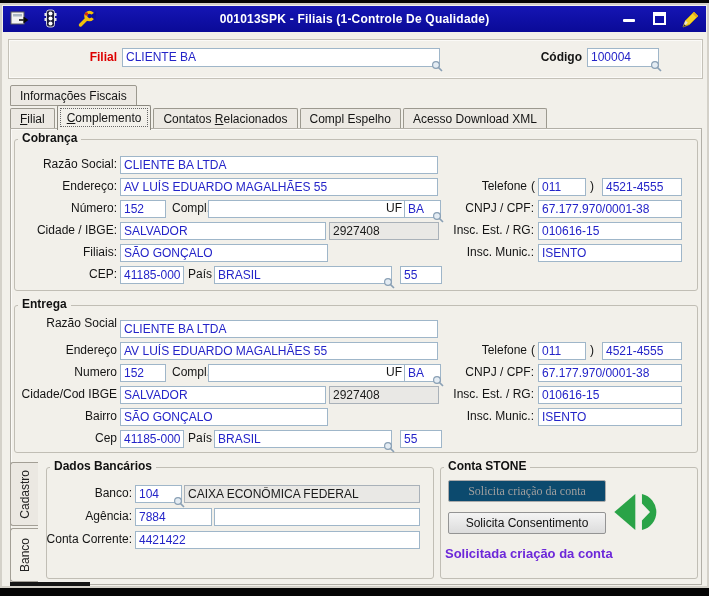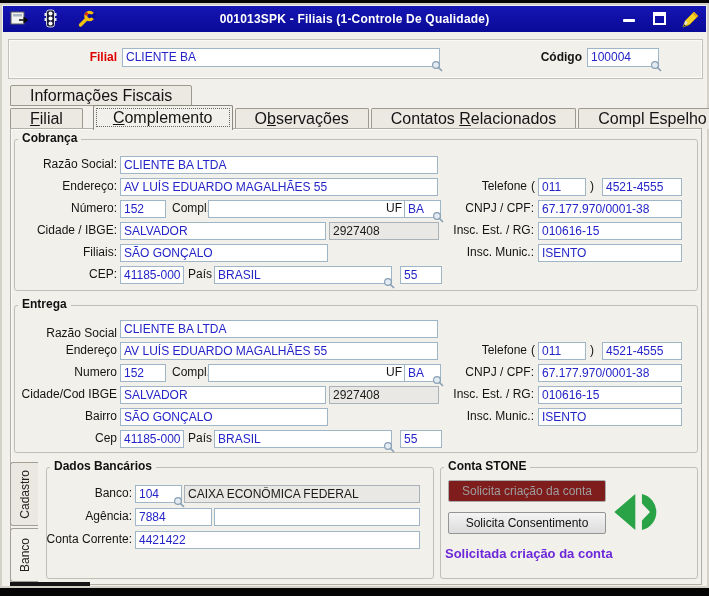--- a/index.html
+++ b/index.html
@@ -21,38 +21,38 @@
   .lbl.bold { font-weight:bold; }
   .lbl.red { color:#dd0000; font-weight:bold; }
 
   .fld { position:absolute; height:18px; }
   .fld input { width:100%; height:100%; border:1px solid #9fb6c9; background:#fff; color:#2424c8; font:12px "Liberation Sans",sans-serif; padding:0 3px; outline:none; }
   .fld.ro input { background:#e9e8e5; color:#1a1a1a; border-color:#a9b1b9; }
   .fld.h19 { height:19px; }
   .mag { position:absolute; right:-4px; bottom:-7px; width:13px; height:13px; z-index:2; }
 
   .tabs { position:absolute; display:flex; align-items:flex-end; }
-  .tab { height:21px; line-height:20px; padding:0 19px; font-size:16px; color:#141414; background:#ece9e3; border:1px solid #9c998f; border-bottom:none; border-radius:2px 2px 0 0; margin-right:2px; white-space:nowrap; }
+  .tab { height:21px; line-height:20px; padding:0 9px; font-size:12px; color:#141414; background:#ece9e3; border:1px solid #9c998f; border-bottom:none; border-radius:2px 2px 0 0; margin-right:2px; white-space:nowrap; }
   .tab.r1 { border-bottom:1px solid #9c998f; }
-  .tab.active { background:#f2f0ea; height:25px; line-height:24px; margin-bottom:-1px; border-color:#8b887f; outline:1px dotted #666; outline-offset:-4px; z-index:3; position:relative;margin-left:8px; }
+  .tab.active { background:#f2f0ea; height:25px; line-height:24px; margin-bottom:-1px; border-color:#8b887f; outline:1px dotted #666; outline-offset:-4px; z-index:3; position:relative; }
   .key { text-decoration:underline; }
 
   .content-panel { position:absolute; left:8px; top:123px; width:692px; height:457px; background:#f2f0ea; border:1px solid #b2afa7; box-shadow:inset 1px 1px 0 #fbfaf7; }
 
   .group { position:absolute; border:1px solid #c1beb5; border-radius:3px; }
   .legend { position:absolute; top:-9px; left:3px; background:#f2f0ea; padding:0 4px; font-size:12px; font-weight:bold; color:#111; white-space:nowrap; }
 
   .vtab { position:absolute; background:#ebe8e2; border:1px solid #a39f96; border-right:none; border-radius:3px 0 0 3px; display:flex; align-items:center; justify-content:center; }
   .vtab span { writing-mode:vertical-rl; transform:rotate(180deg); font-size:12px; color:#222; }
   .vtab.active { background:#f2f0ea; }
 
   .tab-indicator { position:absolute; left:8px; top:577px; width:80px; height:4px; background:#151515; }
 
   .btn { position:absolute; font:12px "Liberation Sans",sans-serif; color:#111; background:linear-gradient(#f4f4f4,#dcdcdc); border:1px solid #949494; border-radius:2px; cursor:default; }
-  .btn[disabled] { color:#9e9e9e; background:#7f1d1d; border-color:#ababab; }
+  .btn[disabled] { color:#9e9e9e; background:#0c4a6e; border-color:#ababab;font-family:Liberation Serif, serif; }
 
   .status-orange { position:absolute; font-size:13px; font-weight:bold; color:#6d28d9; white-space:nowrap; }
 </style>
 </head>
 <body>
 
 <div id="screen">
   <div class="window">
 
     <div class="titlebar">
@@ -106,21 +106,20 @@
         </svg>
     </div>
 
     <div class="tabs" style="left:8px;top:79px;height:22px">
       <div class="tab r1"><span>Informações Fiscais</span></div>
     </div>
 
     <div class="tabs" style="left:8px;top:100px;height:24px">
       <div class="tab"><span></span><span class="key">F</span><span>ilial</span></div>
       <div class="tab active"><span></span><span class="key">C</span><span>omplemento</span></div>
-      <div class="tab"><span>O</span><span class="key">b</span><span>servações</span></div>
       <div class="tab"><span>Contatos </span><span class="key">R</span><span>elacionados</span></div>
       <div class="tab"><span>Compl Espelho</span><span class="key"></span><span></span></div>
       <div class="tab"><span>Acesso Download XML</span><span class="key"></span><span></span></div>
 
     </div>
 
     <div class="content-panel"></div>
 
     <div class="group" style="left:12px;top:134px;width:684px;height:152px">
       <span class="legend">Cobrança</span>
@@ -176,21 +175,21 @@
     <div class="lbl" style="left:427px;top:217px;width:105px">Insc. Est. / RG:</div>
     <div class="fld" style="left:536px;top:216px;width:144px"><input value="010616-15" style=""></div>
 
     <div class="lbl" style="left:427px;top:239px;width:105px">Insc. Munic.:</div>
     <div class="fld" style="left:536px;top:238px;width:144px"><input value="ISENTO" style=""></div>
 
     <div class="group" style="left:12px;top:300px;width:684px;height:148px">
       <span class="legend">Entrega</span>
     </div>
 
-    <div class="lbl" style="left:10px;top:320px;width:105px">Razão Social</div>
+    <div class="lbl" style="left:10px;top:310px;width:105px">Razão Social</div>
     <div class="fld" style="left:118px;top:314px;width:318px"><input value="CLIENTE BA LTDA" style=""></div>
 
     <div class="lbl" style="left:10px;top:337px;width:105px">Endereço</div>
     <div class="fld" style="left:118px;top:336px;width:318px"><input value="AV LUÍS EDUARDO MAGALHÃES 55" style=""></div>
 
     <div class="lbl" style="left:10px;top:359px;width:105px">Numero</div>
     <div class="fld" style="left:118px;top:358px;width:46px"><input value="152" style=""></div>
     <div class="lbl l" style="left:170px;top:359px;width:36px">Compl.</div>
     <div class="fld" style="left:206px;top:358px;width:198px"><input value="" style=""></div>
     <div class="lbl l" style="left:384px;top:359px;width:18px">UF</div>

